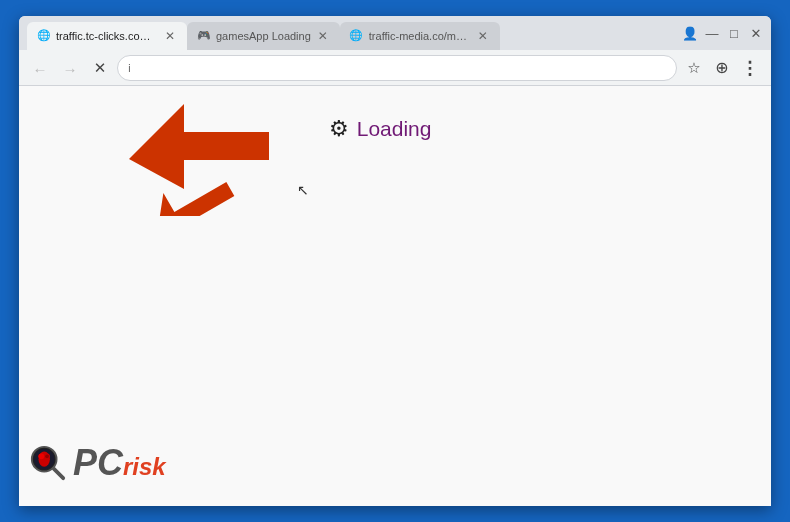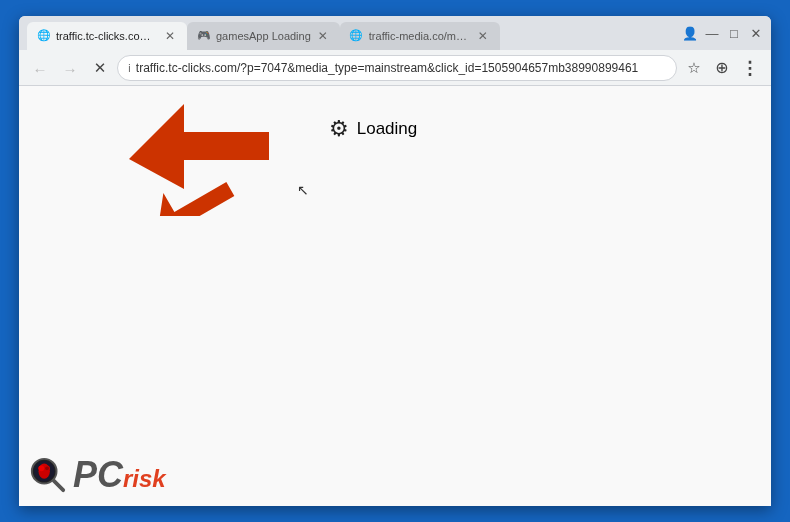--- a/index.html
+++ b/index.html
@@ -191,36 +191,36 @@
       top: 30px;
       left: 310px;
     }
 
     .gear-icon {
       font-size: 22px;
       color: #222;
     }
 
     .loading-text {
-      font-size: 17px;
-      color: #000000;
+      font-size: 21px;
+      color: #701a75;
       font-family: Arial, sans-serif;
     }
 
     
     .arrow-container {
       position: absolute;
       top: 30px;
       left: 130px;
     }
 
     
     .watermark {
       position: absolute;
-      bottom: 10px;
+      bottom: 22px;
       left: 10px;
       display: flex;
       align-items: center;
       gap: 8px;
     }
 
     .pcrisk-logo {
       display: flex;
       align-items: center;
       gap: 6px;
@@ -295,21 +295,20 @@
     </div>
   </div>
 
   <div class="toolbar">
     <div class="nav-btn disabled">←</div>
     <div class="nav-btn disabled">→</div>
     <div class="nav-btn">✕</div>
 
     <div class="address-bar">
       <span class="address-secure-icon">ℹ</span>
-      <span class="address-text">traffic.tc-clicks.com/?p=7047&amp;media_type=mainstream&amp;click_id=1505904657mb38990899461</span>
     </div>
 
     <div class="toolbar-actions">
       <div class="nav-btn">☆</div>
       <div class="nav-btn" style="font-size:16px;">⊕</div>
       <div class="nav-btn" style="font-size:18px; font-weight:bold;">⋮</div>
     </div>
   </div>
 
   <div class="page-content">

